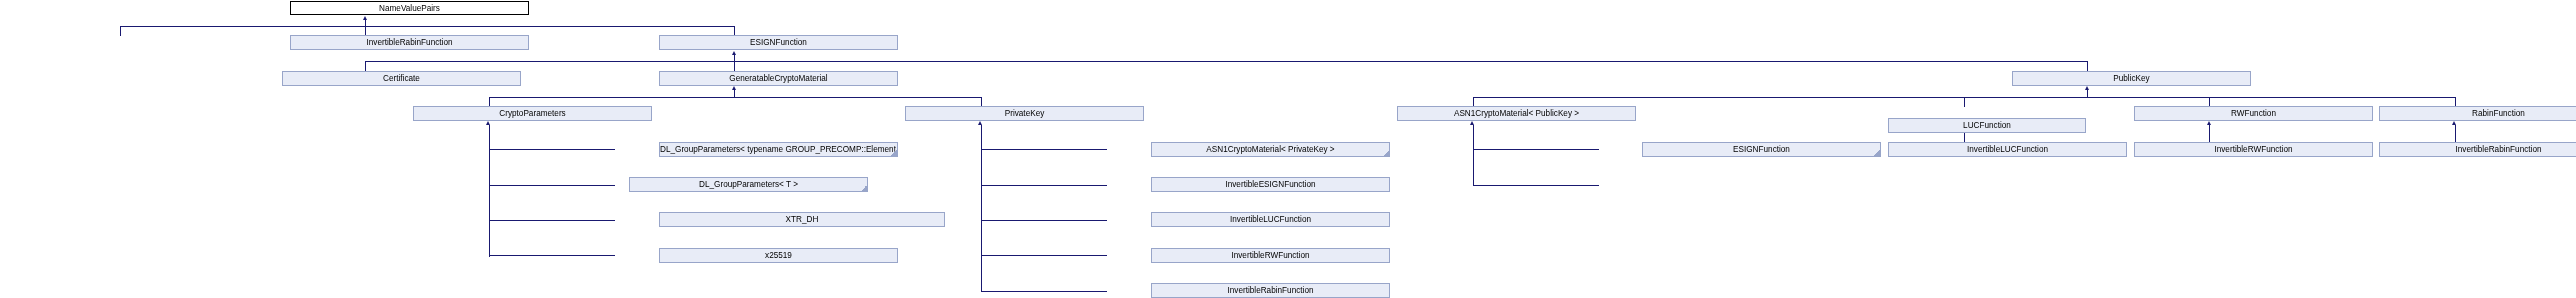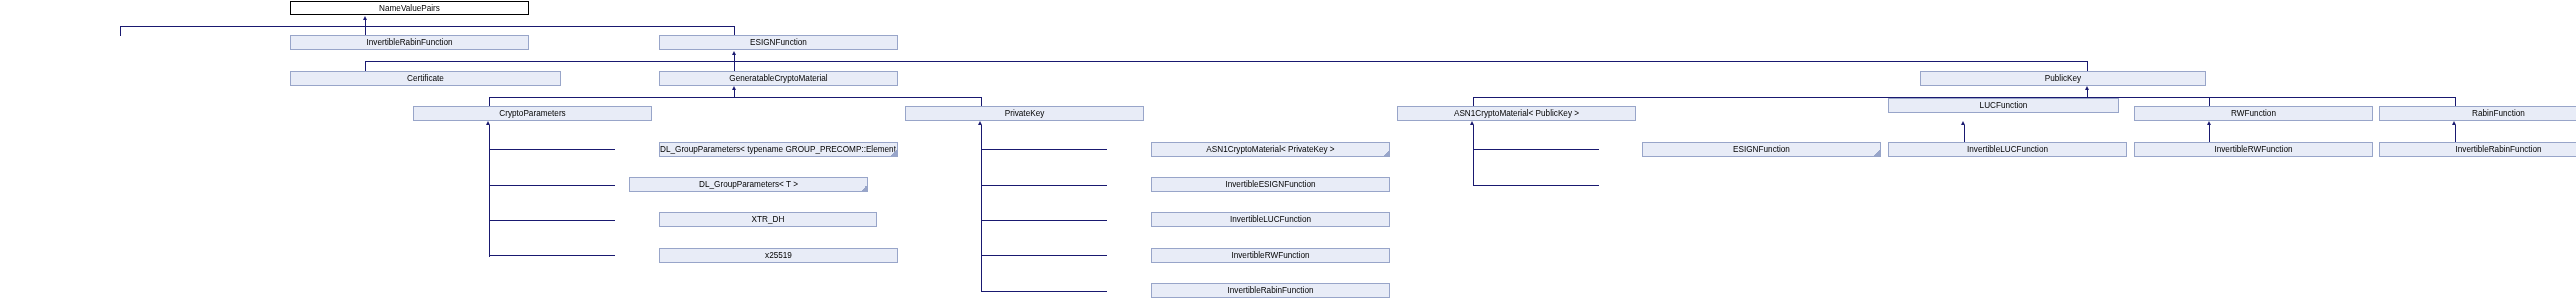--- a/index.html
+++ b/index.html
@@ -63,36 +63,36 @@
     <div class="seg" style="left: 1473px; top: 185px; width: 126px; height: 0.6px;"></div>
     <div class="arrow" style="left: 1961px; top: 121px;"></div>
     <div class="seg" style="left: 1964px; top: 125px; width: 0.6px; height: 17px;"></div>
     <div class="arrow" style="left: 2207px; top: 121px;"></div>
     <div class="seg" style="left: 2209px; top: 125px; width: 0.6px; height: 17px;"></div>
     <div class="arrow" style="left: 2452px; top: 121px;"></div>
     <div class="seg" style="left: 2455px; top: 125px; width: 0.6px; height: 17px;"></div>
     <div class="node root" style="left: 246px; top: 0.6px; width: 239px;">NameValuePairs</div>
     <div class="node" style="left: 246px; top: 35px; width: 239px;">InvertibleRabinFunction</div>
     <div class="node" style="left: 615px; top: 35px; width: 239px;">ESIGNFunction</div>
-    <div class="node" style="left: 246px; top: 71px; width: 271px;">Certificate</div>
+    <div class="node" style="left: 238px; top: 71px; width: 239px;">Certificate</div>
     <div class="node" style="left: 615px; top: 71px; width: 239px;">GeneratableCryptoMaterial</div>
-    <div class="node" style="left: 1876px; top: 71px; width: 286px;">PublicKey</div>
+    <div class="node" style="left: 1968px; top: 71px; width: 239px;">PublicKey</div>
     <div class="node" style="left: 369px; top: 106px; width: 239px;">CryptoParameters</div>
     <div class="node" style="left: 861px; top: 106px; width: 239px;">PrivateKey</div>
     <div class="node" style="left: 1353px; top: 106px; width: 239px;">ASN1CryptoMaterial&lt; PublicKey &gt;</div>
-    <div class="node" style="left: 1844px; top: 98px; width: 231px;">LUCFunction</div>
+    <div class="node" style="left: 1844px; top: 118px; width: 198px;">LUCFunction</div>
     <div class="node" style="left: 2335px; top: 106px; width: 239px;">RabinFunction</div>
     <div class="node" style="left: 2090px; top: 106px; width: 239px;">RWFunction</div>
     <div class="node" style="left: 615px; top: 142px; width: 239px;">DL_GroupParameters&lt; typename GROUP_PRECOMP::Element &gt;<span class="fold"></span></div>
     <div class="node" style="left: 1107px; top: 142px; width: 239px;">ASN1CryptoMaterial&lt; PrivateKey &gt;<span class="fold"></span></div>
     <div class="node" style="left: 1598px; top: 142px; width: 239px;">ESIGNFunction<span class="fold"></span></div>
     <div class="node" style="left: 1844px; top: 142px; width: 239px;">InvertibleLUCFunction</div>
     <div class="node" style="left: 2090px; top: 142px; width: 239px;">InvertibleRWFunction</div>
     <div class="node" style="left: 2335px; top: 142px; width: 239px;">InvertibleRabinFunction</div>
     <div class="node" style="left: 585px; top: 177px; width: 239px;">DL_GroupParameters&lt; T &gt;<span class="fold"></span></div>
     <div class="node" style="left: 1107px; top: 177px; width: 239px;">InvertibleESIGNFunction</div>
-    <div class="node" style="left: 615px; top: 212px; width: 218px;">XTR_DH</div>
+    <div class="node" style="left: 615px; top: 212px; width: 286px;">XTR_DH</div>
     <div class="node" style="left: 1107px; top: 212px; width: 239px;">InvertibleLUCFunction</div>
     <div class="node" style="left: 615px; top: 248px; width: 239px;">x25519</div>
     <div class="node" style="left: 1107px; top: 248px; width: 239px;">InvertibleRWFunction</div>
     <div class="node" style="left: 1107px; top: 283px; width: 239px;">InvertibleRabinFunction</div>
   </div>
 
 
 </body></html>

